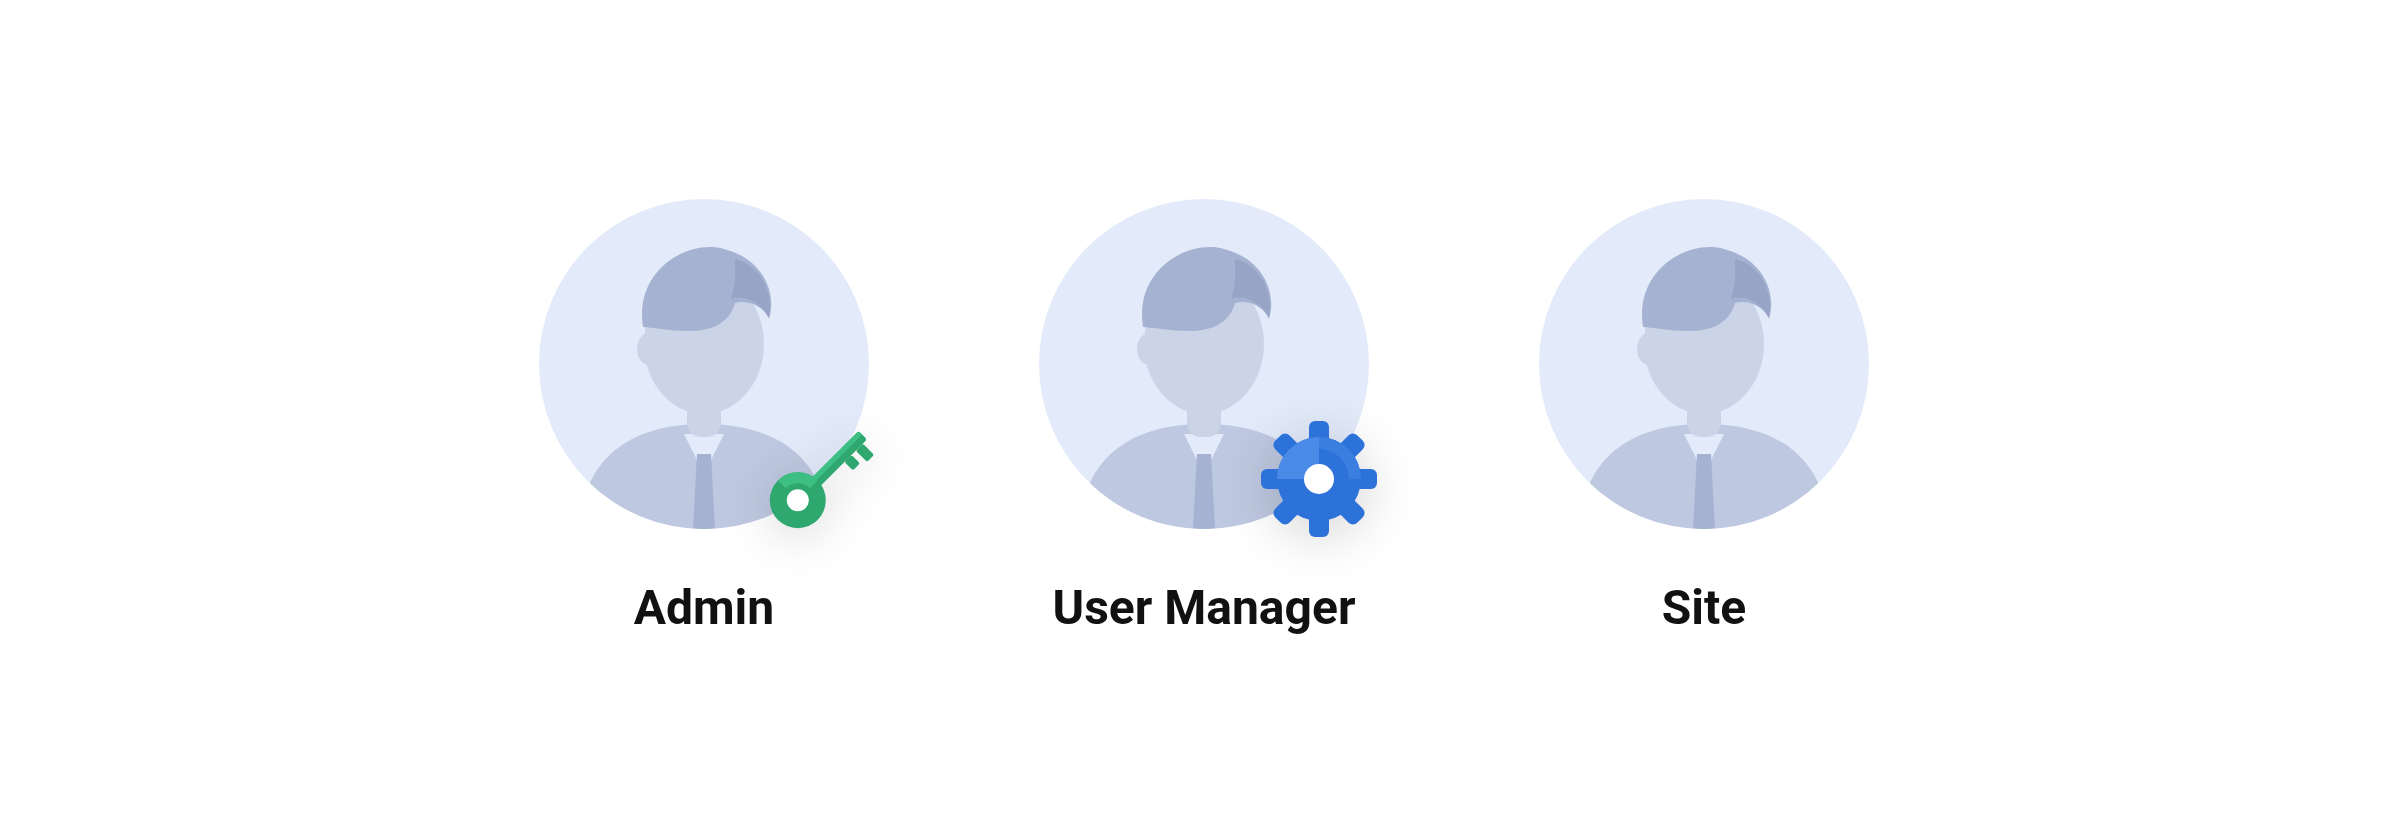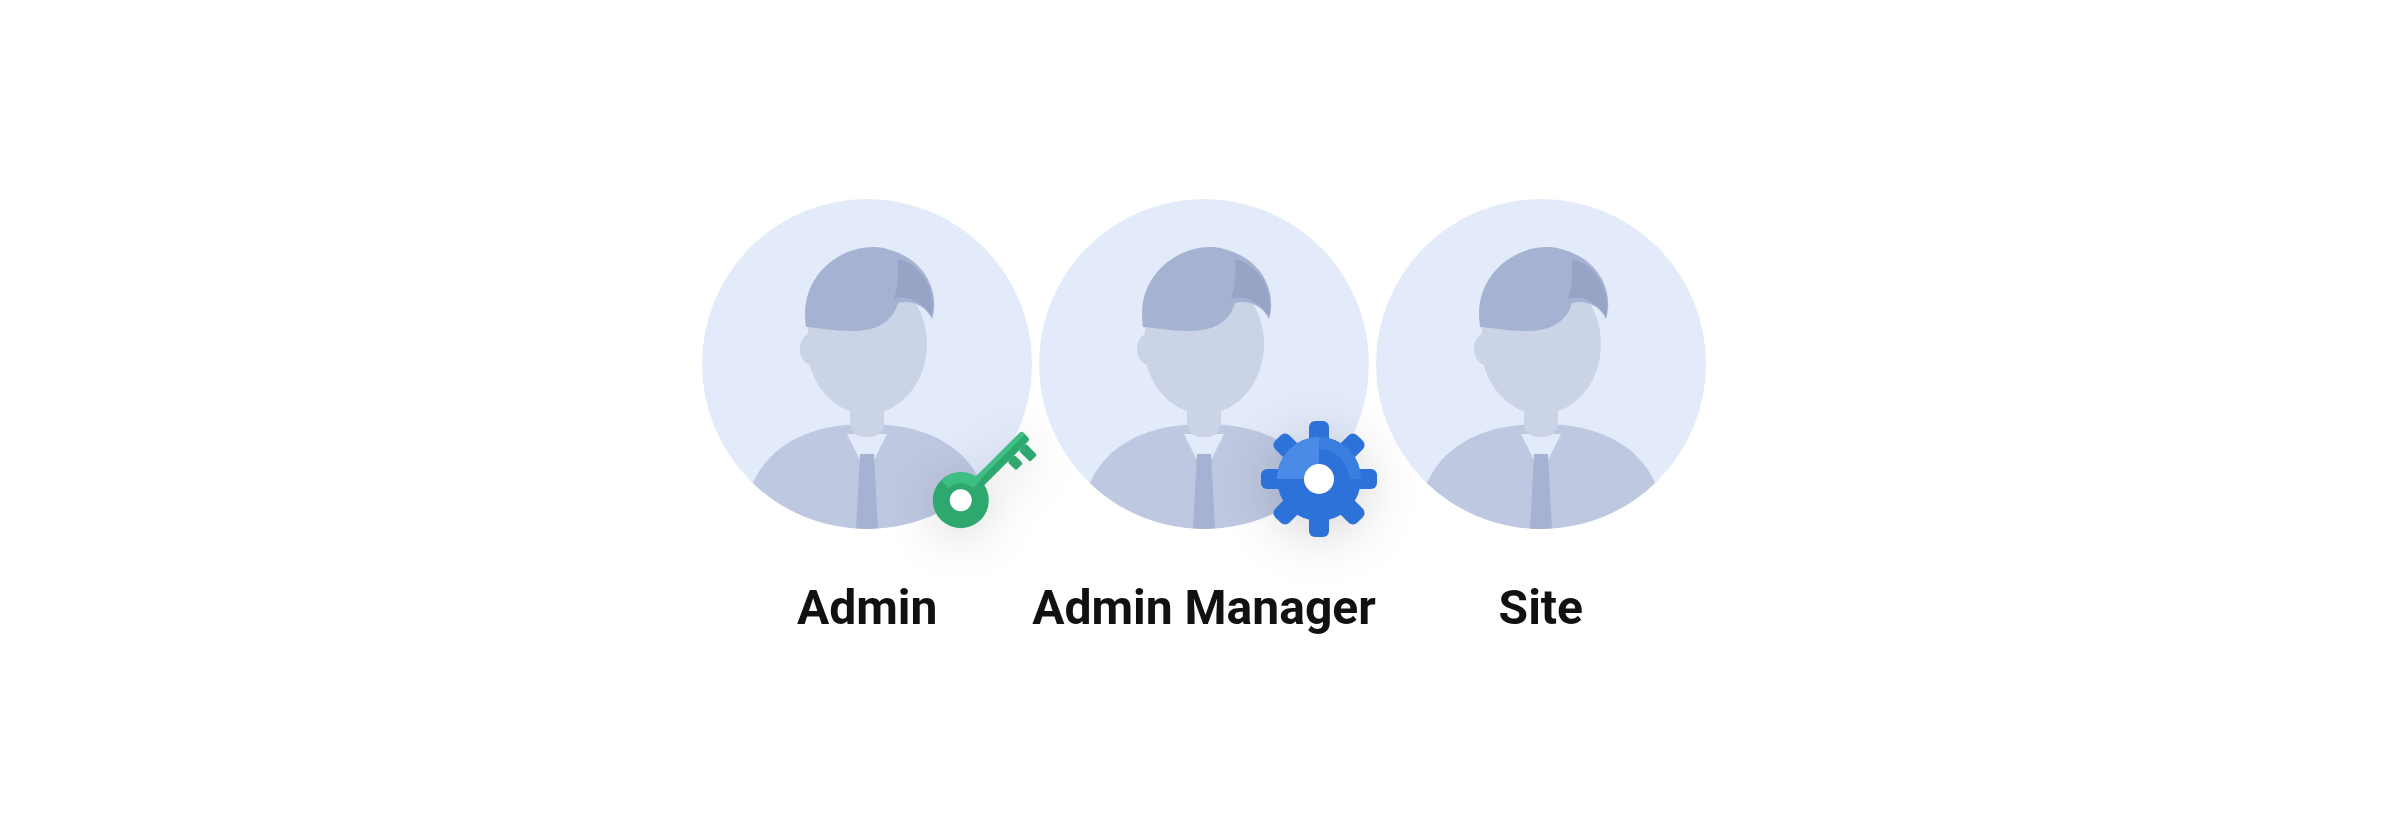--- a/index.html
+++ b/index.html
@@ -11,20 +11,21 @@
     background: #ffffff;
     font-family: -apple-system, BlinkMacSystemFont, "Segoe UI", Roboto, Helvetica, Arial, sans-serif;
   }
   .container {
     width: 100%;
     height: 100%;
     display: flex;
     flex-direction: row;
     justify-content: center;
     align-items: center;
+    gap: 170px;
     padding-left: 19px;
   }
   .role-card {
     display: flex;
     flex-direction: column;
     align-items: center;
     gap: 50px;
   }
   .avatar-wrap {
     position: relative;
@@ -145,21 +146,21 @@
               <rect x="60" y="12" width="20" height="116" rx="6" transform="rotate(135 70 70)"></rect>
             </g>
             <circle cx="70" cy="70" r="42" fill="#2D72D9"></circle>
             <path d="M 70 28 A 42 42 0 0 0 28 70 L 70 70 Z" fill="#4A8BE8"></path>
             <path d="M 70 28 A 42 42 0 0 1 112 70 L 100 70 A 30 30 0 0 0 70 40 Z" fill="#3A7FE0"></path>
             <circle cx="70" cy="70" r="15" fill="#ffffff"></circle>
           </g>
         </svg>
       </div>
     </div>
-    <div class="role-label">Admin Manager</div>
+    <div class="role-label">User Manager</div>
   </div>
 
   <div class="role-card">
     <div class="avatar-wrap">
       <svg class="avatar-svg" viewBox="0 0 330 330">
         <defs>
             <clipPath id="clipC">
               <circle cx="165" cy="165" r="165"></circle>
             </clipPath>
           </defs>

